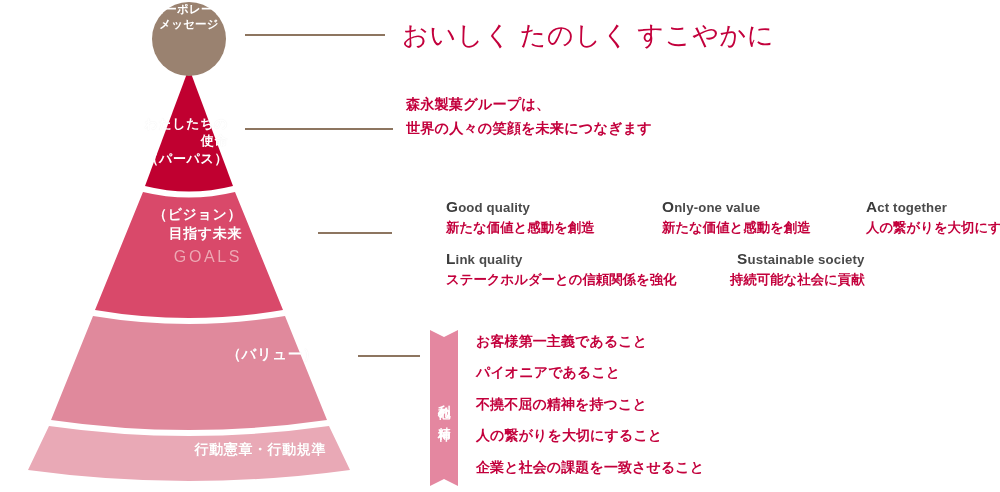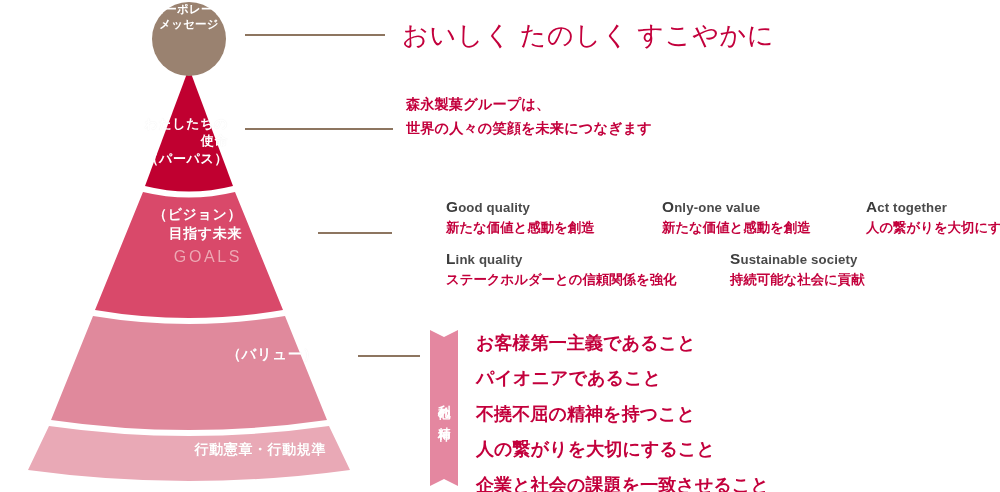--- a/index.html
+++ b/index.html
@@ -69,37 +69,37 @@
   }
   .goal-en .cap { font-size: 15.4px; font-weight: bold; color: #3b3b3b; }
   .goal-ja {
     color: #c3003c; font-size: 13.4px; font-weight: bold;
     letter-spacing: 0; line-height: 1.3; white-space: nowrap; margin-top: 2px;
   }
   #goal-0 { left: 0px;   top: 0px;  }
   #goal-1 { left: 216px; top: 0px;  }
   #goal-2 { left: 420px; top: 0px;  }
   #goal-3 { left: 0px;   top: 52px; }
-  #goal-4 { left: 284px; top: 52px; }
+  #goal-4 { left: 284px; top: 52px; text-align: right; }
 
   
   #values-area { position: absolute; left: 430px; top: 330px; }
   #ribbon {
     position: absolute; left: 0; top: 0; width: 28px; height: 156px;
     background: #e487a0;
     clip-path: polygon(0 0, 50% 7px, 100% 0, 100% 100%, 50% calc(100% - 7px), 0 100%);
     display: flex; align-items: center; justify-content: center;
   }
   #ribbon-text {
     color: #ffffff; font-size: 12.5px; font-weight: bold;
     writing-mode: vertical-rl; letter-spacing: 2.4px; line-height: 1;
   }
   #values-list { position: absolute; left: 46px; top: 4px; }
   .value-item {
-    color: #c3003c; font-size: 18px; font-weight: bold;
+    color: #c3003c; font-size: 14px; font-weight: bold;
     line-height: 1; white-space: nowrap; margin-bottom: 17.4px;
     letter-spacing: .1px;
   }
 </style>
 </head>
 <body>
 
 <div id="stage">
 
   <svg id="pyramid" viewBox="0 0 420 492">

